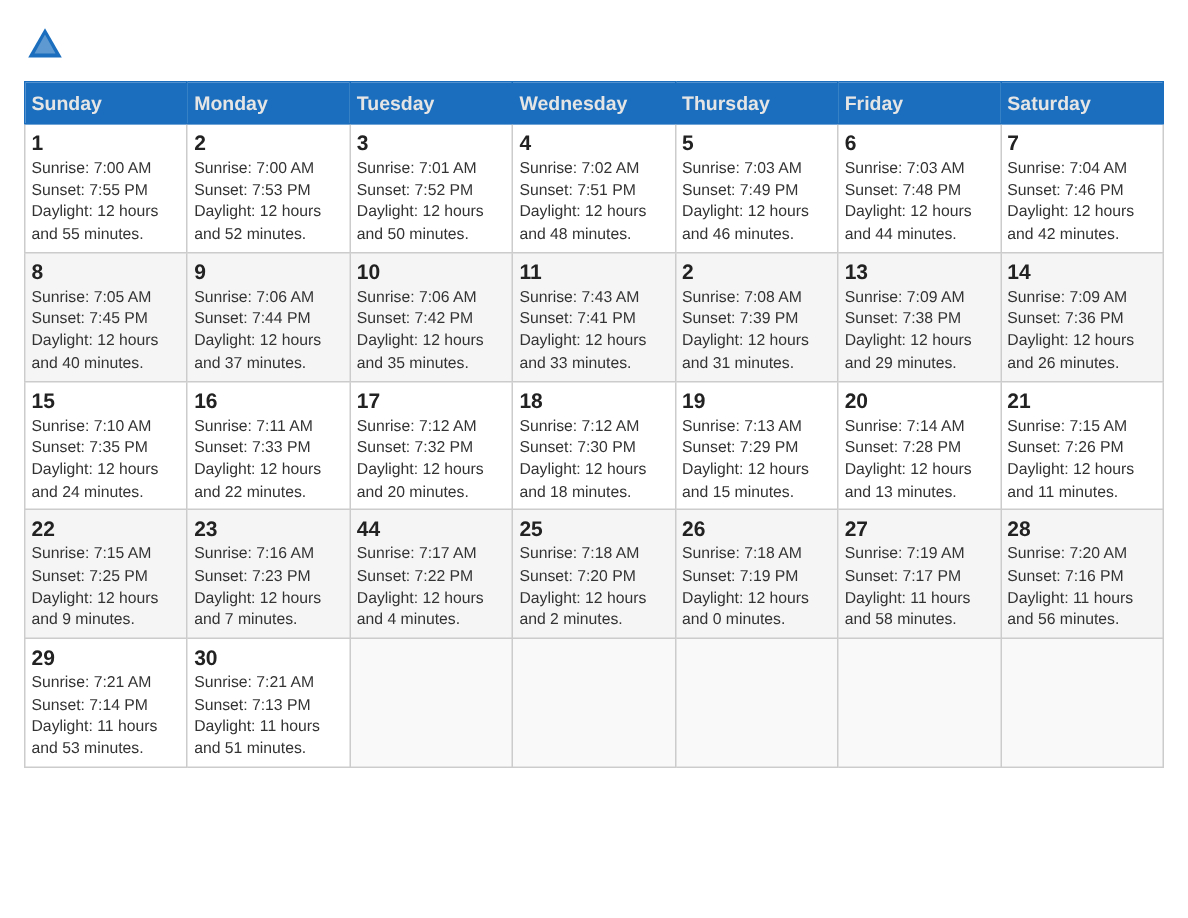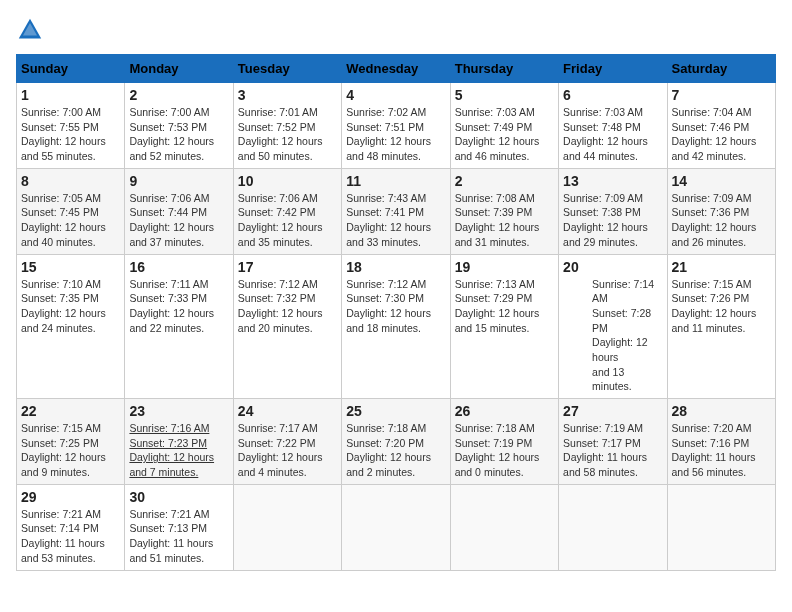--- a/index.html
+++ b/index.html
@@ -52,21 +52,21 @@
       font-size: 16px;
       color: #444;
     }
     table {
       width: 100%;
       border-collapse: collapse;
       font-size: 11px;
     }
     thead th {
       background-color: #1a6ebd;
-      color: #000000;
+      color: #e5e5e5;
       padding: 6px 4px;
       text-align: left;
       font-size: 13px;
       font-weight: bold;
       border: 1px solid #1a6ebd;
     }
     tbody td {
       border: 1px solid #ccc;
       vertical-align: top;
       padding: 4px;
@@ -259,21 +259,21 @@
         </td>
         <td>
           <span class="day-num">19</span>
           <div class="day-detail" style="white-space: pre-line;">Sunrise: 7:13 AM
 Sunset: 7:29 PM
 Daylight: 12 hours
 and 15 minutes.</div>
         </td>
         <td>
           <span class="day-num">20</span>
-          <div class="day-detail" style="white-space: pre-line; margin-left: 29px;">Sunrise: 7:14 AM
+          <div class="day-detail" style="white-space: pre-line;">Sunrise: 7:14 AM
 Sunset: 7:28 PM
 Daylight: 12 hours
 and 13 minutes.</div>
         </td>
         <td>
           <span class="day-num">21</span>
           <div class="day-detail" style="white-space: pre-line;">Sunrise: 7:15 AM
 Sunset: 7:26 PM
 Daylight: 12 hours
 and 11 minutes.</div>
@@ -282,27 +282,27 @@
       <tr>
         <td>
           <span class="day-num">22</span>
           <div class="day-detail" style="white-space: pre-line;">Sunrise: 7:15 AM
 Sunset: 7:25 PM
 Daylight: 12 hours
 and 9 minutes.</div>
         </td>
         <td>
           <span class="day-num">23</span>
-          <div class="day-detail" style="white-space: pre-line; text-decoration: underline;">Sunrise: 7:16 AM
+          <div class="day-detail" style="white-space: pre-line;">Sunrise: 7:16 AM
 Sunset: 7:23 PM
 Daylight: 12 hours
 and 7 minutes.</div>
         </td>
         <td>
-          <span class="day-num">24</span>
+          <span class="day-num">44</span>
           <div class="day-detail" style="white-space: pre-line;">Sunrise: 7:17 AM
 Sunset: 7:22 PM
 Daylight: 12 hours
 and 4 minutes.</div>
         </td>
         <td>
           <span class="day-num">25</span>
           <div class="day-detail" style="white-space: pre-line;">Sunrise: 7:18 AM
 Sunset: 7:20 PM
 Daylight: 12 hours

